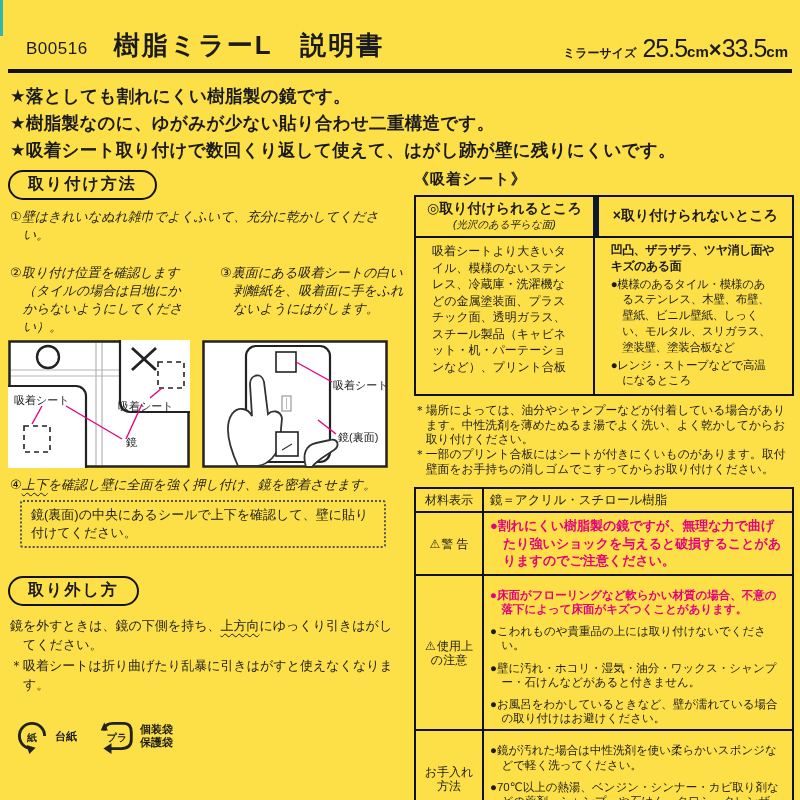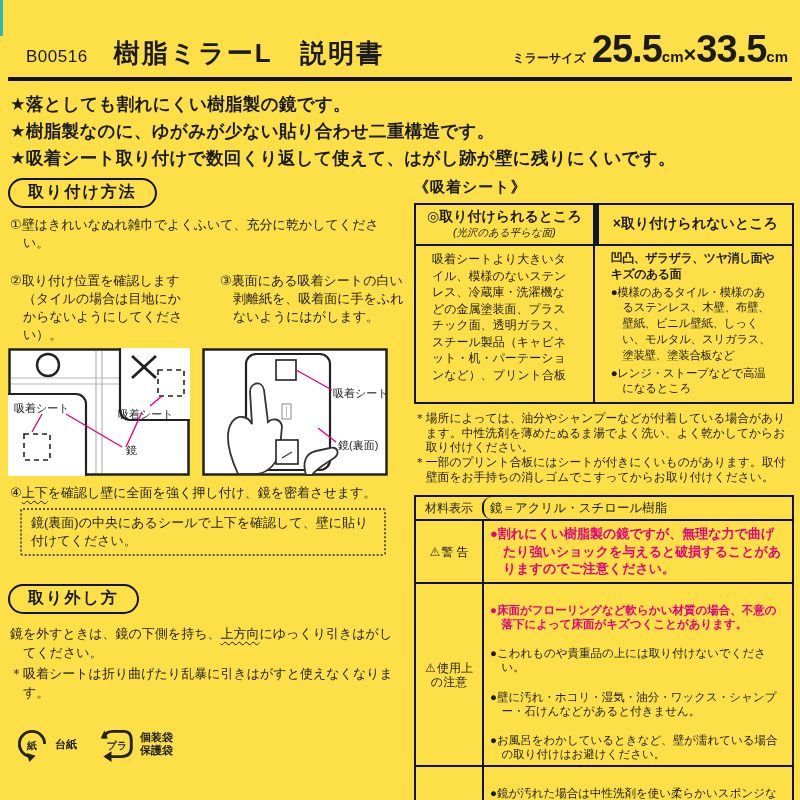--- a/index.html
+++ b/index.html
@@ -6,34 +6,34 @@
   .page{position:relative;width:800px;height:800px;background:#fde047;overflow:hidden;
         font-family:"Liberation Sans","DejaVu Sans",sans-serif;color:#1b1b1d;}
   .teal-mark{position:absolute;left:0;top:0;width:3px;height:36px;background:#35b6ad;}
 
   
   .hdr{display:flex;align-items:flex-end;padding:28px 12px 0 26px;}
   .hdr-code{font-size:17px;letter-spacing:.5px;padding-bottom:4px;}
   .hdr-title{font-size:26px;font-weight:bold;letter-spacing:2px;margin:0 0 0 26px;}
   .hdr-size{margin-left:auto;display:flex;align-items:baseline;white-space:nowrap;}
   .size-label{font-size:12px;font-weight:bold;margin-right:6px;}
-  .size-num{font-size:38px;font-weight:bold;letter-spacing:-1px;}
+  .size-num{font-size:25px;font-weight:normal;letter-spacing:-1px;}
   .size-unit{font-size:15px;font-weight:bold;}
   .size-sep{font-size:22px;font-weight:bold;}
   .rule{height:4px;background:#111;margin:6px 8px 0 8px;}
   .features{list-style:none;margin:10px 0 0 10px;padding:0;}
   .feature{font-size:17.5px;font-weight:bold;line-height:27px;letter-spacing:.3px;}
 
   .columns{display:flex;gap:10px;padding:6px 4px 0 8px;}
   .col-left{width:396px;}
   .col-right{width:380px;}
 
   .pill{display:inline-block;border:2.5px solid #111;border-radius:16px;
         padding:2px 18px 3px;font-size:16px;font-weight:bold;letter-spacing:2px;}
-  .step{font-size:13px;line-height:18px;margin:8px 0 0 2px;padding-left:1em;text-indent:-1em;}
+  .step{font-size:13px;line-height:18px;margin:8px 0 0 2px;padding-left:1em;text-indent:-1em;font-style:italic;}
   .steps-row{display:flex;gap:24px;margin-top:12px;}
   .steps-row .step{width:194px;}
   .figs-row{display:flex;gap:12px;margin-top:4px;}
   .fig{flex:0 0 auto;}
   svg text{font-size:11px;fill:#1b1b1d;}
   .wavy{text-decoration:underline wavy 1px;text-underline-offset:3px;}
   .dotted-box{border:2px dotted #555;border-radius:3px;padding:4px 9px;margin:6px 0 0 12px;
               width:344px;font-size:13px;line-height:18px;}
   .removal-text{font-size:13px;line-height:19px;margin:10px 0 0 2px;padding-left:1em;text-indent:-1em;}
 
@@ -56,24 +56,24 @@
   .sheet-note{padding-left:1em;text-indent:-1em;}
 
   .t2{border:2px solid #111;margin-top:11px;}
   .t2-row{display:grid;grid-template-columns:66px 1fr;}
   .t2-row + .t2-row{border-top:2px solid #111;}
   .t2-label{display:flex;flex-direction:column;align-items:center;justify-content:center;
             font-size:12px;padding:3px 1px;text-align:center;line-height:14px;}
   .t2-label .lrow{display:flex;align-items:center;gap:1px;}
   .warn-tri{font-size:12px;}
   .t2-value{border-left:2px solid #111;padding:4px 6px;font-size:11.5px;line-height:14.2px;}
-  .t2-value.material{font-size:12.5px;display:flex;align-items:center;border-radius:9px;}
+  .t2-value.material{font-size:12.5px;display:flex;align-items:center;}
   .warn-text{color:#e4007f;font-weight:bold;font-size:13px;line-height:17.5px;
              padding-left:1em;text-indent:-1em;}
-  .t2 .item{padding-left:1em;text-indent:-1em;margin-top:15px;}
+  .t2 .item{padding-left:1em;text-indent:-1em;margin-top:8px;}
   .item.em{color:#e4007f;font-weight:bold;}
   .magenta{stroke:#e4007f;}
 </style>
 </head>
 <body>
 
 <div class="page">
   <div class="teal-mark"></div>
 
   <div class="hdr">

